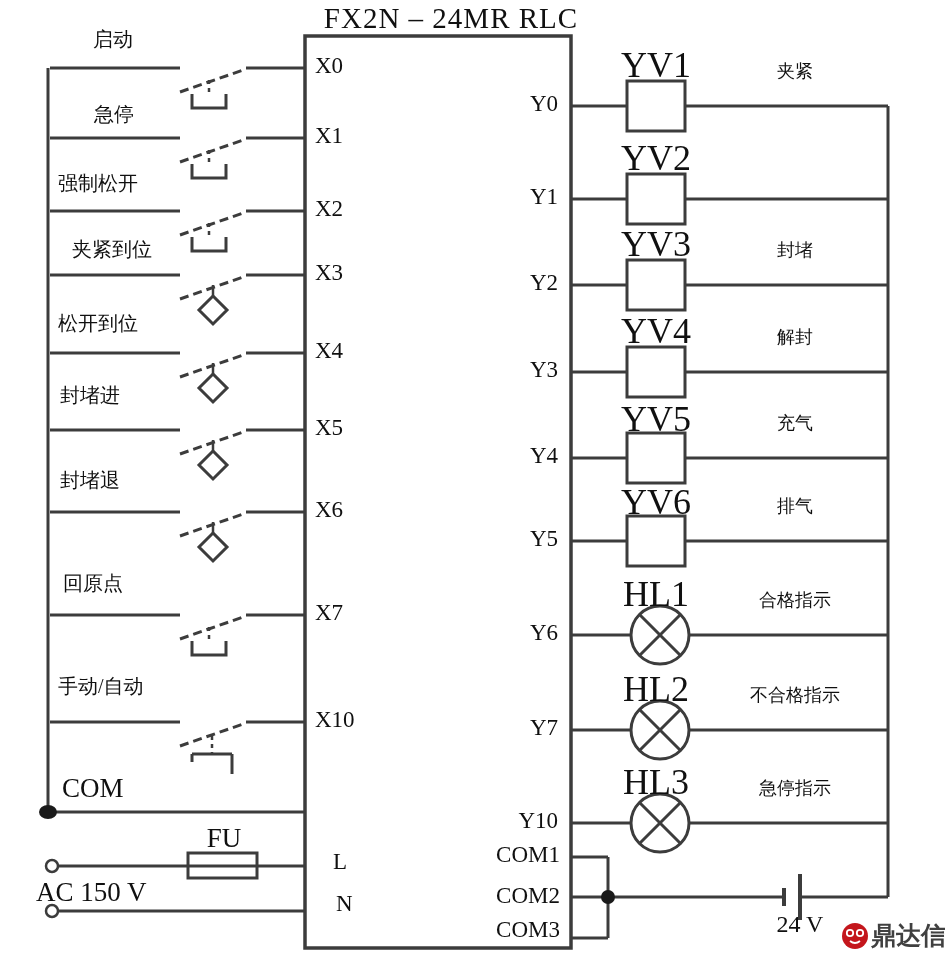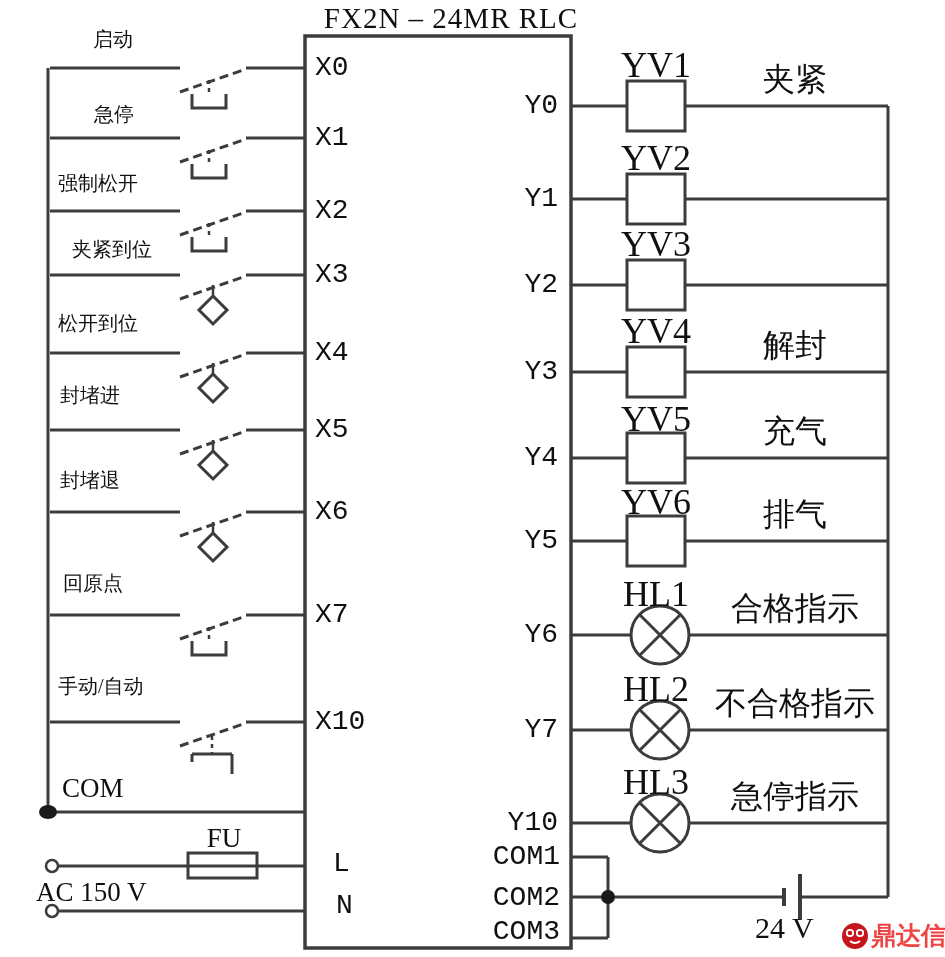--- a/index.html
+++ b/index.html
@@ -1,29 +1,29 @@
 <!DOCTYPE html>
 <html><head>
 <meta charset="utf-8">
 <style>
   html,body{margin:0;padding:0;background:#fff;}
   #canvas{position:relative;width:945px;height:957px;background:#ffffff;overflow:hidden;
           font-family:"Liberation Serif","DejaVu Serif",serif;color:#101010;}
   svg.layer{position:absolute;left:0;top:0;z-index:1;}
   .t{position:absolute;z-index:2;white-space:nowrap;line-height:1.1;}
   .zh{font-size:20px;}
-  .term{font-size:28px;font-family:Liberation Mono, monospace;}
+  .term{font-size:23px;}
   .yterm{width:98px;text-align:right;}
   .cterm{width:110px;text-align:right;}
   .dev{width:90px;text-align:center;font-size:36px;}
-  .fn{width:214px;text-align:center;font-size:32px;}
+  .fn{width:214px;text-align:center;font-size:18px;}
   .title{width:310px;text-align:center;font-size:29px;letter-spacing:1px;}
   .small{font-size:27px;}
-  .v24{width:90px;font-size:30px;}
-  .logo-text{font-size:25px;font-weight:bold;color:#ef4444;
+  .v24{width:90px;text-align:center;font-size:24px;}
+  .logo-text{font-size:25px;font-weight:bold;color:#404040;
              font-family:"Liberation Sans","DejaVu Sans",sans-serif;}
 </style>
 </head>
 <body>
 
 <div id="canvas">
 
   <svg class="layer" width="945" height="957" viewBox="0 0 945 957" fill="none" stroke="#3c3c3c" stroke-width="3">
 
     <rect x="305" y="36" width="266" height="912" fill="#ffffff" stroke-width="3.5"></rect>
@@ -226,20 +226,21 @@
   <span class="t dev" style="left:611px;top:139px">YV2</span>
   <span class="t dev" style="left:611px;top:225px">YV3</span>
   <span class="t dev" style="left:611px;top:312px">YV4</span>
   <span class="t dev" style="left:611px;top:400px">YV5</span>
   <span class="t dev" style="left:611px;top:483px">YV6</span>
   <span class="t dev" style="left:611px;top:575px">HL1</span>
   <span class="t dev" style="left:611px;top:670px">HL2</span>
   <span class="t dev" style="left:611px;top:763px">HL3</span>
 
   <span class="t fn" style="left:688px;top:62px">夹紧</span>
+  <span class="t fn" style="left:688px;top:241px">封堵</span>
   <span class="t fn" style="left:688px;top:328px">解封</span>
   <span class="t fn" style="left:688px;top:414px">充气</span>
   <span class="t fn" style="left:688px;top:497px">排气</span>
   <span class="t fn" style="left:688px;top:591px">合格指示</span>
   <span class="t fn" style="left:688px;top:686px">不合格指示</span>
   <span class="t fn" style="left:688px;top:779px">急停指示</span>
 
   <span class="t small" style="left:198px;top:824px;width:52px;text-align:center">FU</span>
   <span class="t small" style="left:36px;top:878px">AC 150 V</span>
   <span class="t v24" style="left:755px;top:911px">24 V</span>

